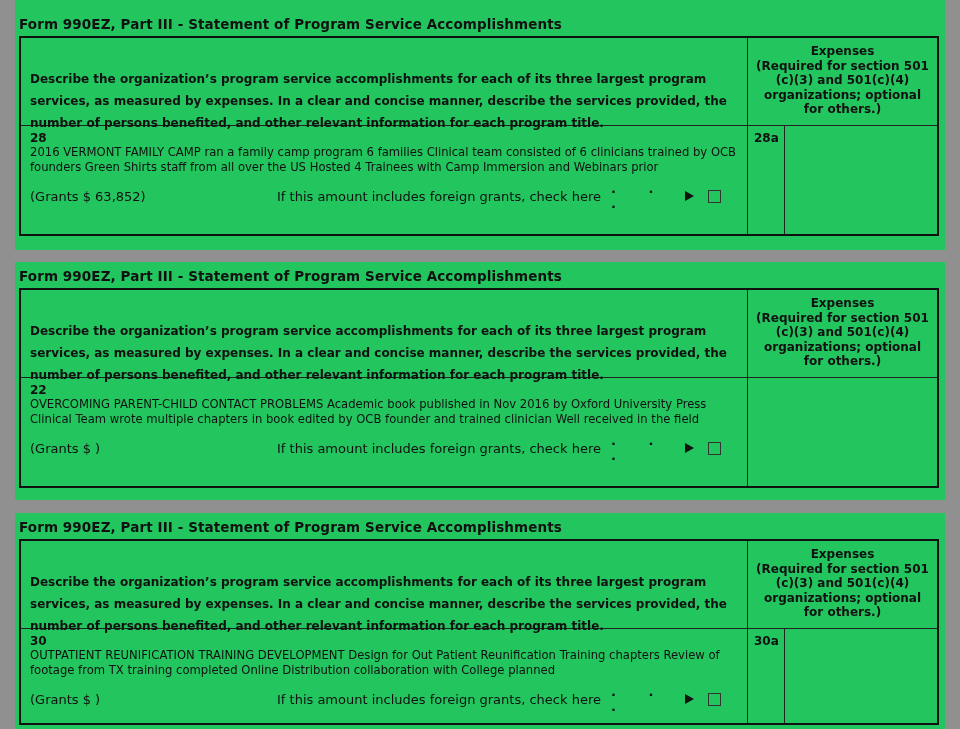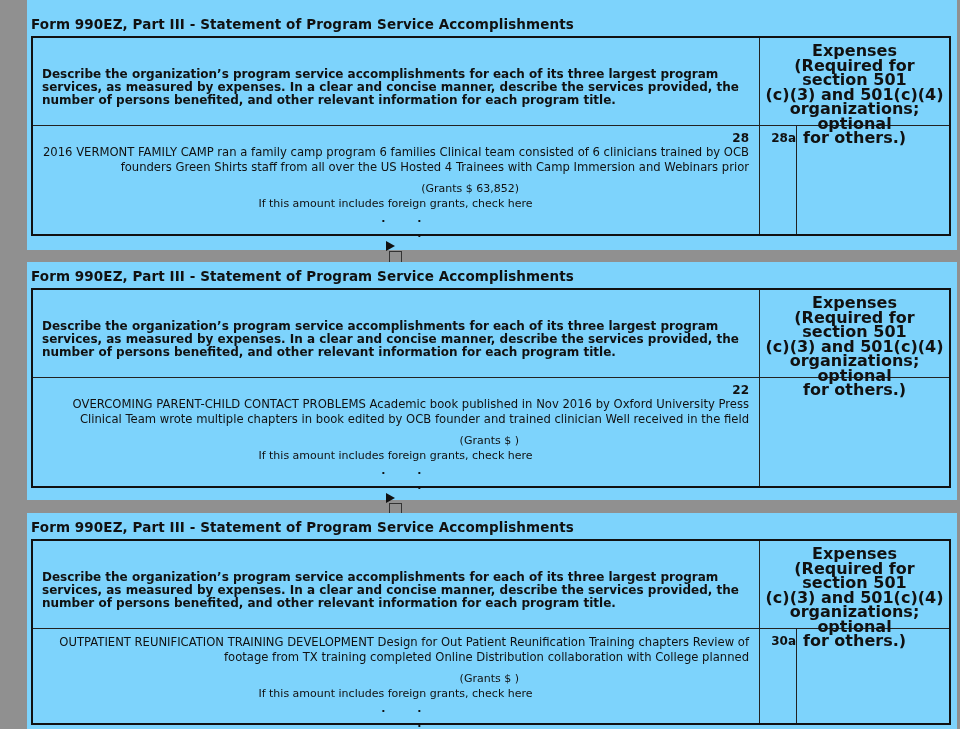--- a/index.html
+++ b/index.html
@@ -6,22 +6,21 @@
   body {
     width: 960px; height: 729px; overflow: hidden;
     background: #909090;
     font-family: "DejaVu Sans", "Liberation Sans", sans-serif;
     color: #111;
     position: relative;
   }
   .page {
     position: absolute;
     left: 15px; width: 930px;
-    background: #7dd3fc;
-    margin-left: 12px;
+    background: #22c55e;
   }
   .page-title {
     position: absolute;
     left: 4px; top: 16px;
     font-size: 13.5px; font-weight: bold;
     letter-spacing: 0.1px;
     white-space: nowrap;
   }
   .form-box {
     position: absolute;
@@ -34,50 +33,48 @@
   .row-head {
     display: flex;
     border-bottom: 1.5px solid #222;
     height: 87px;
   }
   .instr {
     flex: 0 0 727px;
     box-sizing: border-box;
     padding: 30px 10px 0 9px;
     font-size: 12px; font-weight: bold;
-    line-height: 13px;
+    line-height: 22px;
     border-right: 1.5px solid #222;
   }
   .exp-head {
     flex: 1;
     text-align: center;
-    font-size: 16px; font-weight: bold;
+    font-size: 12px; font-weight: bold;
     line-height: 14.5px;
     padding-top: 6px;
   }
   .row-body {
     display: flex;
     height: 108px;
-    text-align: right;
   }
   .desc {
     flex: 0 0 727px;
     box-sizing: border-box;
     padding: 6px 10px 0 9px;
     font-size: 11.6px;
     line-height: 15px;
     border-right: 1.5px solid #222;
     position: relative;
   }
   .line-num { font-weight: bold; font-size: 12px; line-height: 13px; }
   .grants-row {
     display: flex; align-items: center;
     margin-top: 6px;
-    font-size: 11px;
-    flex-direction: column;
+    font-size: 13px;
   }
   .grants { width: 247px; white-space: nowrap; }
   .foreign { white-space: nowrap; }
   .dots { display: inline-block; width: 70px; letter-spacing: 14px; margin-left: 10px; font-weight: bold; }
   .arrow { display: inline-block; width: 0; height: 0; border-left: 9px solid #111; border-top: 5px solid transparent; border-bottom: 5px solid transparent; margin-left: 4px; margin-right: 14px; }
   .checkbox { display: inline-block; width: 13px; height: 13px; border: 1.4px solid #333; box-sizing: border-box; cursor: pointer; }
   .amt-label {
     flex: 0 0 37px;
     box-sizing: border-box;
     font-size: 12px; font-weight: bold;
@@ -158,20 +155,21 @@
       <div class="exp-head">
         <div>Expenses</div>
         <div>(Required for section 501</div>
         <div>(c)(3) and 501(c)(4)</div>
         <div>organizations; optional</div>
         <div>for others.)</div>
       </div>
     </div>
     <div class="row-body" style="height:94px;">
       <div class="desc">
+        <div class="line-num">30</div>
         <div>OUTPATIENT REUNIFICATION TRAINING DEVELOPMENT Design for Out Patient Reunification Training chapters Review of footage from TX training completed Online Distribution collaboration with College planned</div>
         <div class="grants-row">
           <span class="grants">(Grants $  )</span>
           <span class="foreign">If this amount includes foreign grants, check here</span>
           <span class="dots">. . .</span>
           <span class="arrow"></span>
           <span class="checkbox"></span>
         </div>
       </div>
       <div class="amt-label">30a</div>

